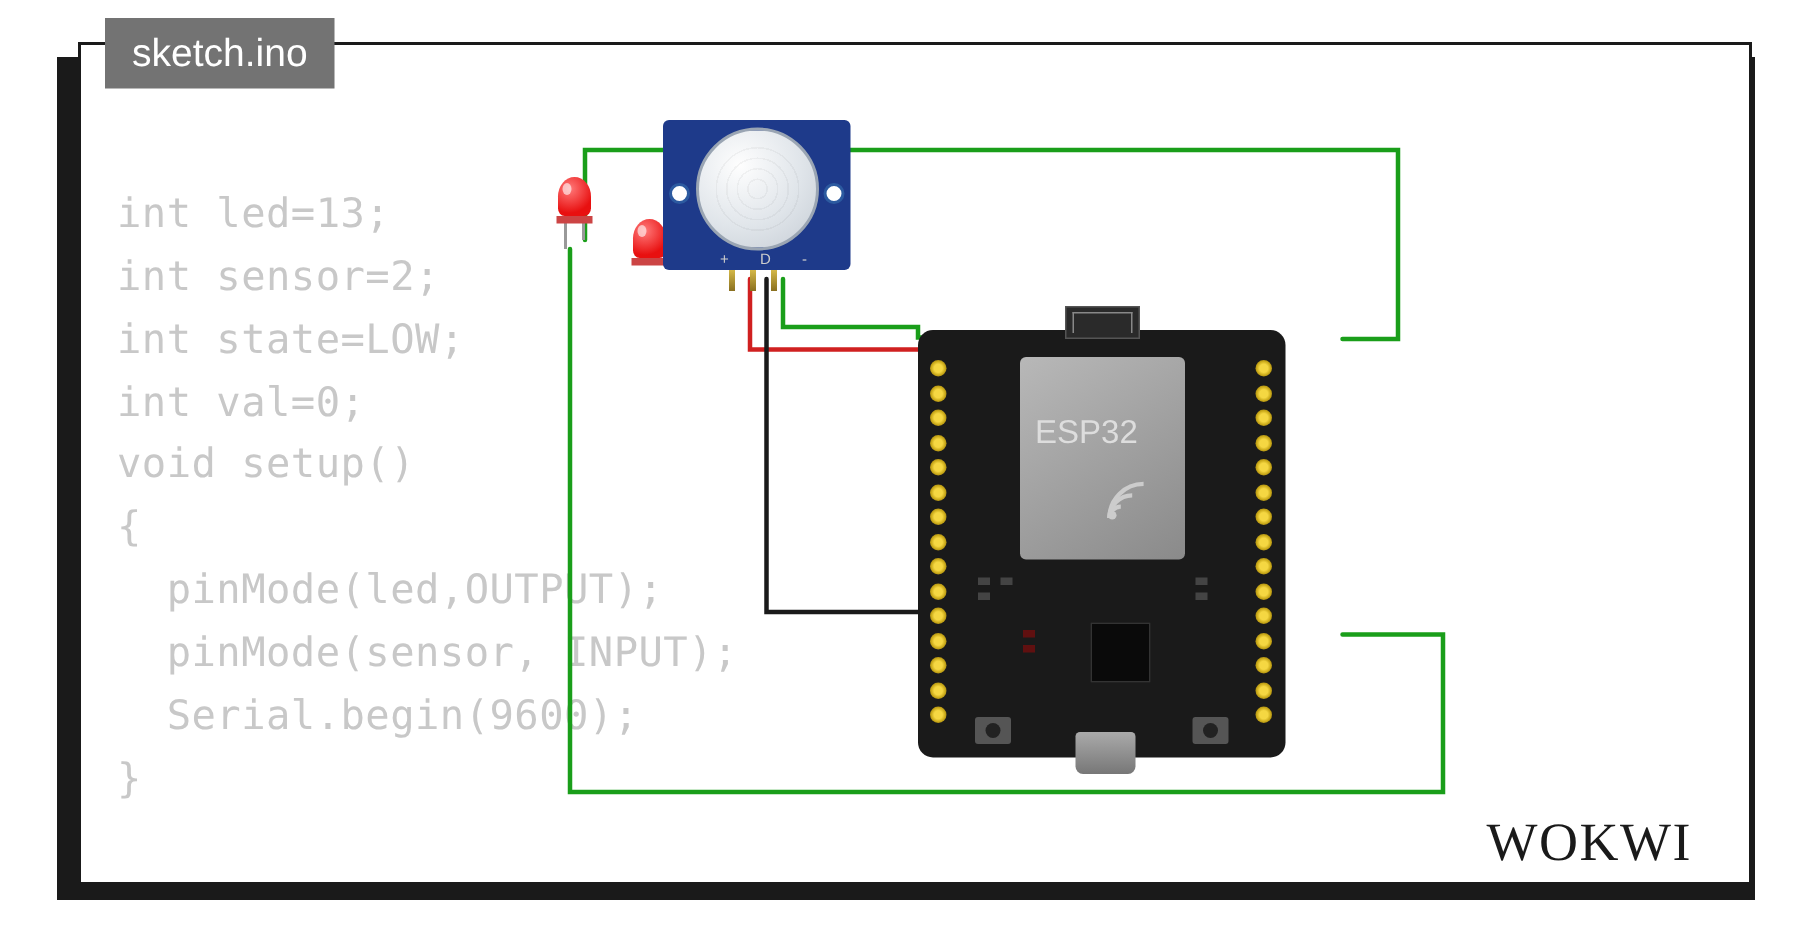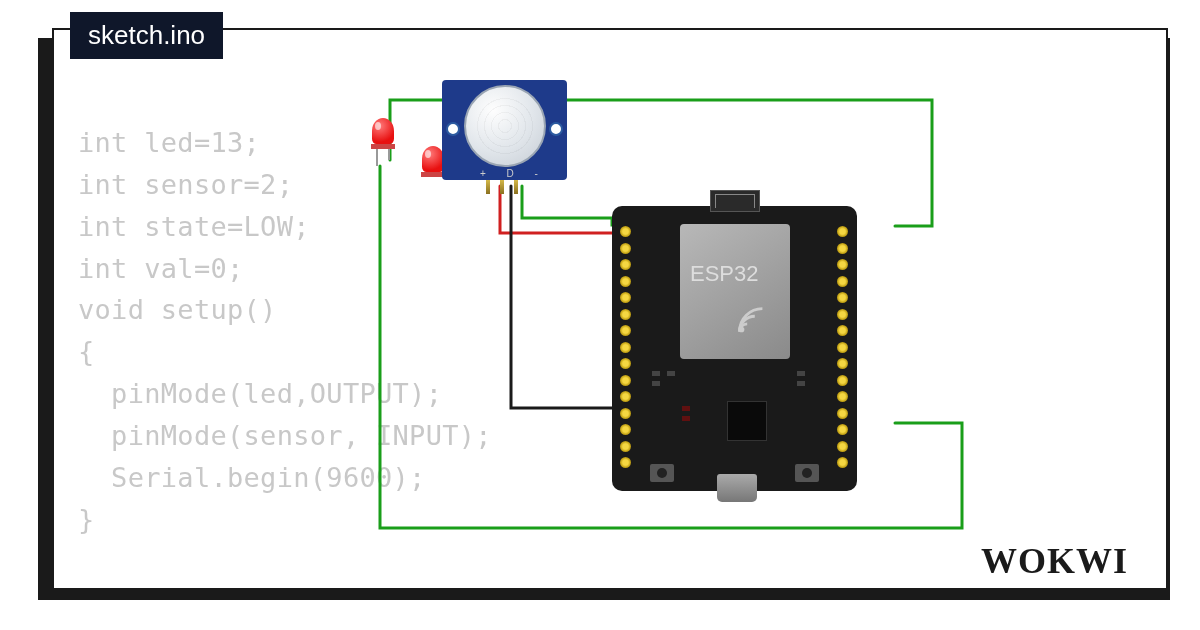--- a/index.html
+++ b/index.html
@@ -25,21 +25,21 @@
       left: 52px;
       width: 1116px;
       height: 562px;
       background: #fff;
       border: 2px solid #1a1a1a;
     }
     .tab {
       position: absolute;
       top: 12px;
       left: 70px;
-      background: #0f172a;
+      background: #737373;
       color: #fff;
       padding: 8px 18px;
       font-size: 26px;
       font-family: Arial, sans-serif;
       z-index: 10;
     }
     .code {
       position: absolute;
       top: 98px;
       left: 78px;
@@ -49,21 +49,21 @@
       font-family: "Menlo", "Consolas", monospace;
       white-space: pre;
       letter-spacing: 0.3px;
       margin-top: 24px;
     }
     .logo {
       position: absolute;
       bottom: 48px;
       right: 72px;
       font-size: 36px;
-      font-weight: 700;
+      font-weight: 400;
       font-family: "Comic Sans MS", cursive;
       color: #1a1a1a;
       letter-spacing: 1px;
       margin-left: 20px;
     }
     .canvas {
       position: absolute;
       top: 28px;
       left: 52px;
       width: 1116px;
@@ -319,21 +319,21 @@
     <div class="pir-hole r"></div>
     <div class="pir-dome"></div>
     <div class="pir-labels">+ D -</div>
     <div class="pir-pins">
       <div class="pir-pin"></div>
       <div class="pir-pin"></div>
       <div class="pir-pin"></div>
     </div>
   </div>
 
-  <div class="esp" style="left:560px;top:178px;">
+  <div class="esp" style="left:560px;top:192px;">
     <div class="esp-pcb"></div>
     <div class="antenna"></div>
     <div class="pin-col left">
       <div class="pin"></div>
         <div class="pin"></div>
         <div class="pin"></div>
         <div class="pin"></div>
       <div class="pin"></div>
         <div class="pin"></div>
         <div class="pin"></div>

